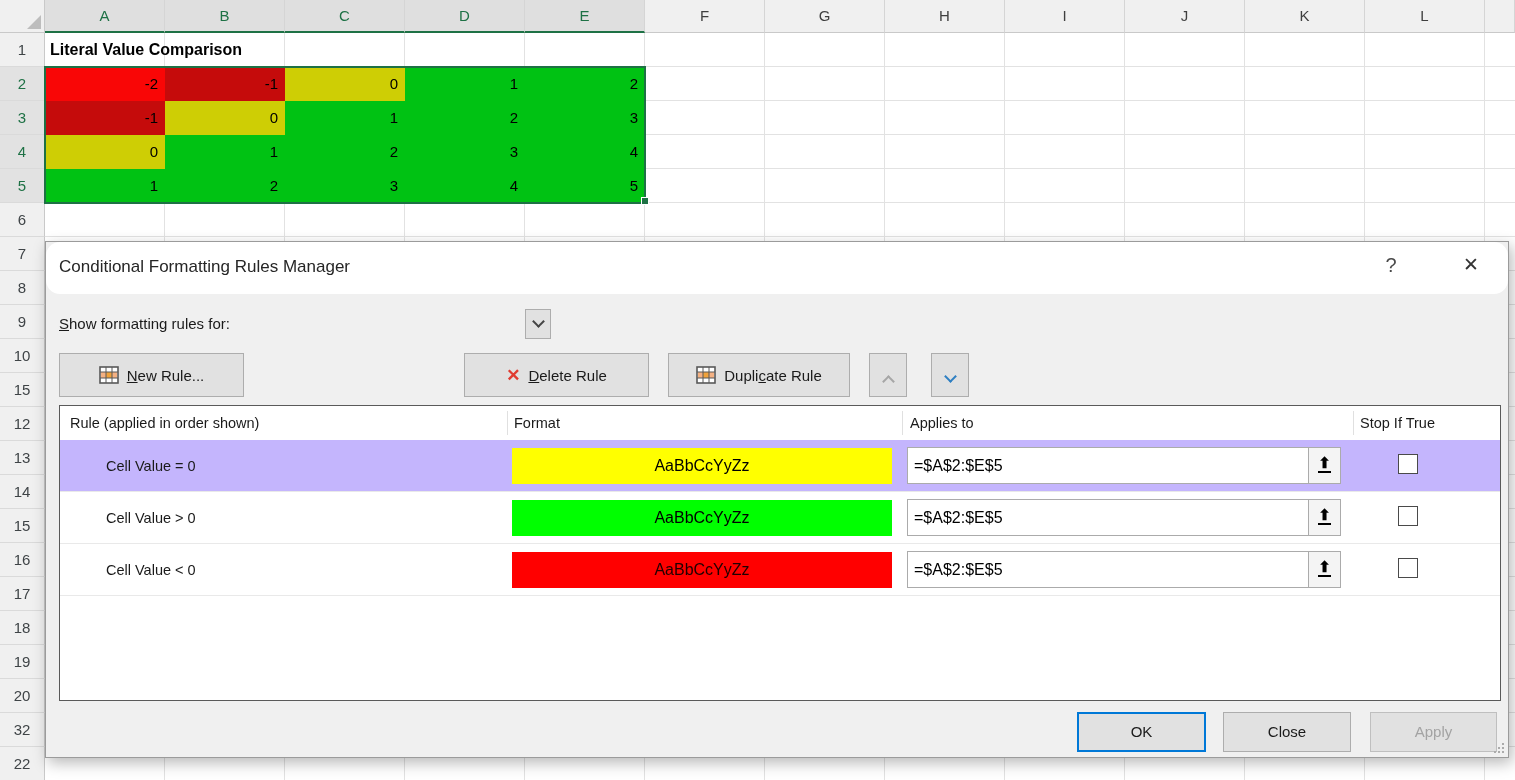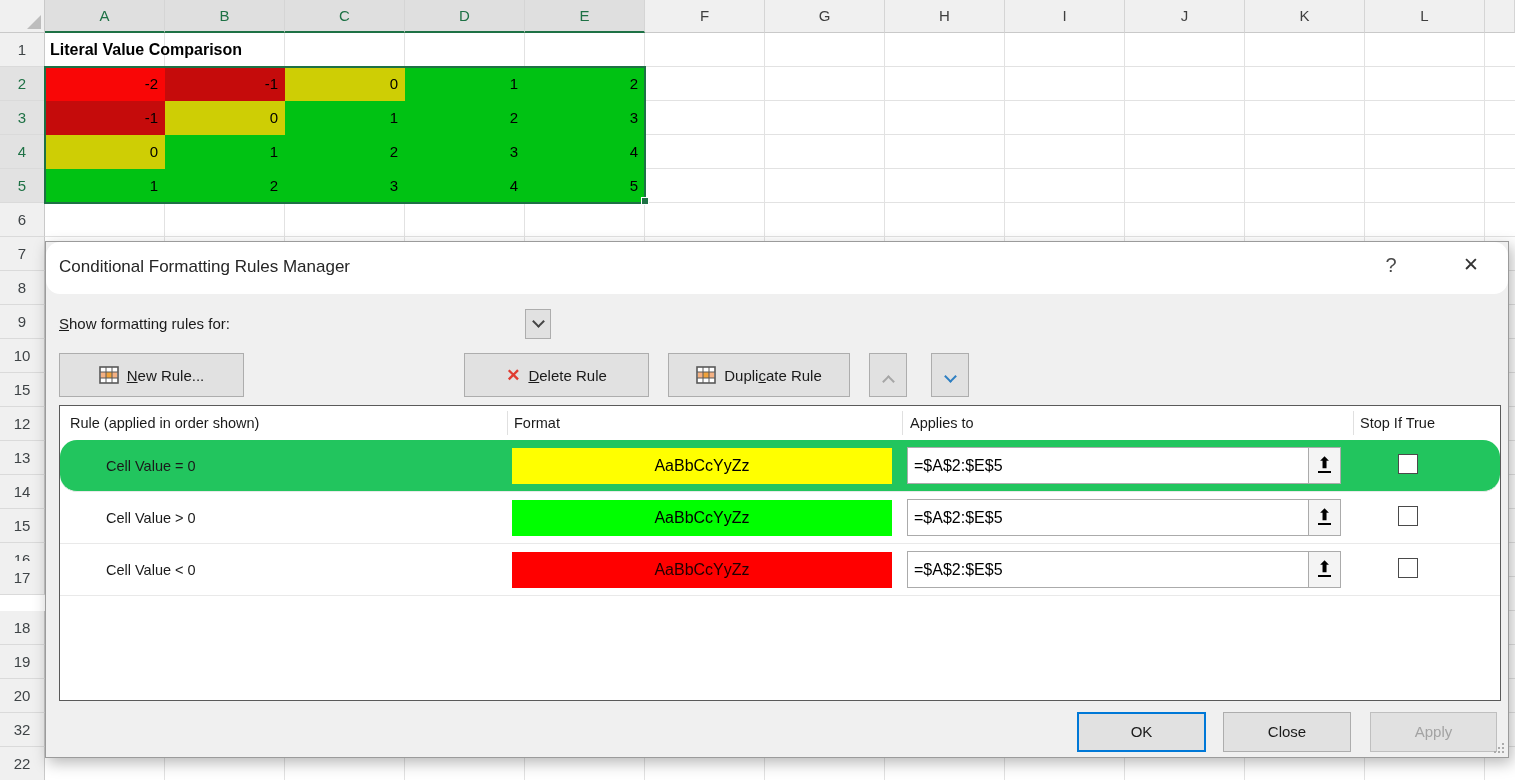--- a/index.html
+++ b/index.html
@@ -63,21 +63,21 @@
   .tb-btn svg { flex:0 0 auto; }
   .x-icon { color:#E03C31; font-size:17px; font-weight:bold; }
 
   .rules-panel { position:absolute; left:13px; top:163px; width:1442px; height:296px;
     background:#fff; border:1px solid #5A5A5A; }
   .lst-head { position:absolute; left:0; top:0; width:100%; height:34px; background:#fff; }
   .lst-head .h { position:absolute; top:0; line-height:34px; font-size:14.5px; color:#1a1a1a; white-space:nowrap; }
   .h-rule { left:10px; } .h-format { left:454px; } .h-applies { left:850px; } .h-stop { left:1300px; }
   .h-sep { position:absolute; top:5px; bottom:5px; width:1px; background:#E0E0E0; }
   .rule-row { position:absolute; left:0; width:100%; height:52px; border-bottom:1px solid #E9E9E9; }
-  .rule-row.sel { background:#22c55e;border-radius:17px; }
+  .rule-row.sel { background:#c4b5fd; }
   .cond { position:absolute; left:46px; top:0; line-height:52px; font-size:14.5px; color:#1a1a1a; }
   .swatch { position:absolute; left:452px; top:8px; width:380px; height:36px;
     text-align:center; line-height:36px; font-size:16px; }
   .applies { position:absolute; left:847px; top:7px; width:434px; height:37px;
     display:flex; border:1px solid #ABABAB; background:#fff; }
   .applies input { flex:1; border:none; outline:none; font-size:16px; padding:0 6px;
     font-family:"Liberation Sans", sans-serif; color:#000; background:#fff; min-width:0; }
   .range-btn { width:32px; border-left:1px solid #ABABAB; background:#F4F4F4;
     text-align:center; cursor:default; }
   .range-glyph { display:inline-block; font-size:15px; font-weight:bold; line-height:1;
@@ -125,21 +125,21 @@
       <div class="row-h" style="top: 237px;">7</div>
       <div class="row-h" style="top: 271px;">8</div>
       <div class="row-h" style="top: 305px;">9</div>
       <div class="row-h" style="top: 339px;">10</div>
       <div class="row-h" style="top: 373px;">15</div>
       <div class="row-h" style="top: 407px;">12</div>
       <div class="row-h" style="top: 441px;">13</div>
       <div class="row-h" style="top: 475px;">14</div>
       <div class="row-h" style="top: 509px;">15</div>
       <div class="row-h" style="top: 543px;">16</div>
-      <div class="row-h" style="top: 561px; text-align: center;">17</div>
+      <div class="row-h" style="top: 577px; text-align: center;">17</div>
       <div class="row-h" style="top: 611px;">18</div>
       <div class="row-h" style="top: 645px;">19</div>
       <div class="row-h" style="top: 679px;">20</div>
       <div class="row-h" style="top: 713px;">32</div>
       <div class="row-h" style="top: 747px;">22</div>
     </div>
   <div class="a1-title">Literal Value Comparison</div>
   <div class="fmt-range" id="fmtRange">
       <div class="fmt-cell" style="left: 0px; top: 0px; background: rgb(249, 6, 6);">-2</div>
       <div class="fmt-cell" style="left: 120px; top: 0px; background: rgb(197, 11, 11);">-1</div>

